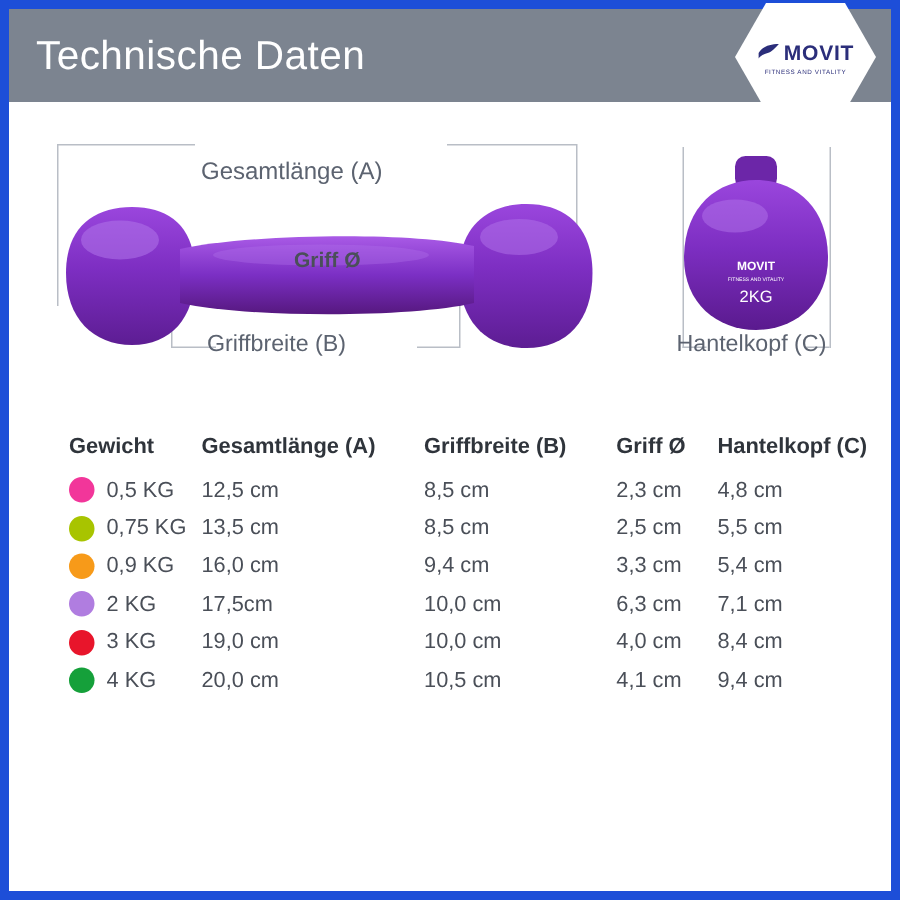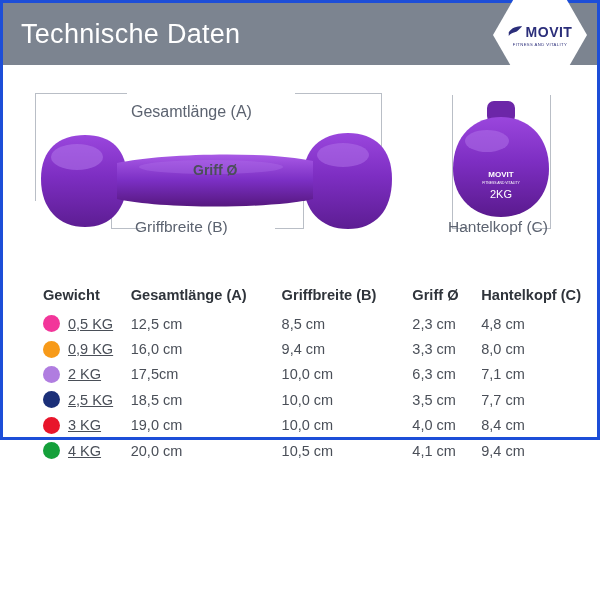--- a/index.html
+++ b/index.html
@@ -9,23 +9,23 @@
   body {
     width: 600px;
     height: 600px;
     background: #ffffff;
     font-family: "Liberation Sans", sans-serif;
     overflow: hidden;
   }
   .page {
     position: relative;
     width: 600px;
-    height: 440px;
+    height: 600px;
     box-sizing: border-box;
-    border: 3px solid #1d4ed8;
+    border: 6px solid #1d4ed8;
     background: #ffffff;
   }
 
   
   .header {
     position: relative;
     height: 62px;
     background: #7c8490;
     display: flex;
     align-items: center;
@@ -128,21 +128,20 @@
     white-space: nowrap;
   }
   .swatch-cell {
     width: 86px;
     padding-left: 2px;
   }
   .swatch-inner {
     display: flex;
     align-items: center;
     gap: 8px;
-    text-decoration: underline;
   }
   .swatch {
     width: 17px;
     height: 17px;
     border-radius: 50%;
     flex: 0 0 auto;
   }
   .col-a { width: 152px; }
   .col-b { width: 132px; }
   .col-g { width: 68px; }
@@ -255,60 +254,60 @@
               <span class="swatch" style="background:#f2369a"></span>
               <span>0,5 KG</span>
             </div>
           </td>
           <td>12,5 cm</td>
           <td>8,5 cm</td>
           <td>2,3 cm</td>
           <td>4,8 cm</td>
         </tr>
 
+        <tr>
+          <td class="swatch-cell">
+            <div class="swatch-inner">
+              <span class="swatch" style="background:#a8c400"></span>
+              <span>0,75 KG</span>
+            </div>
+          </td>
+          <td>13,5 cm</td>
+          <td>8,5 cm</td>
+          <td>2,5 cm</td>
+          <td>5,5 cm</td>
+        </tr>
 
 
         <tr>
           <td class="swatch-cell">
             <div class="swatch-inner">
               <span class="swatch" style="background:#f79a19"></span>
               <span>0,9 KG</span>
             </div>
           </td>
           <td>16,0 cm</td>
           <td>9,4 cm</td>
           <td>3,3 cm</td>
-          <td>8,0 cm</td>
+          <td>5,4 cm</td>
         </tr>
 
         <tr>
           <td class="swatch-cell">
             <div class="swatch-inner">
               <span class="swatch" style="background:#b07de0"></span>
               <span>2 KG</span>
             </div>
           </td>
           <td>17,5cm</td>
           <td>10,0 cm</td>
           <td>6,3 cm</td>
           <td>7,1 cm</td>
         </tr>
 
-        <tr>
-          <td class="swatch-cell">
-            <div class="swatch-inner">
-              <span class="swatch" style="background:#1b2f78"></span>
-              <span>2,5 KG</span>
-            </div>
-          </td>
-          <td>18,5 cm</td>
-          <td>10,0 cm</td>
-          <td>3,5 cm</td>
-          <td>7,7 cm</td>
-        </tr>
 
         <tr>
           <td class="swatch-cell">
             <div class="swatch-inner">
               <span class="swatch" style="background:#e8152b"></span>
               <span>3 KG</span>
             </div>
           </td>
           <td>19,0 cm</td>
           <td>10,0 cm</td>

